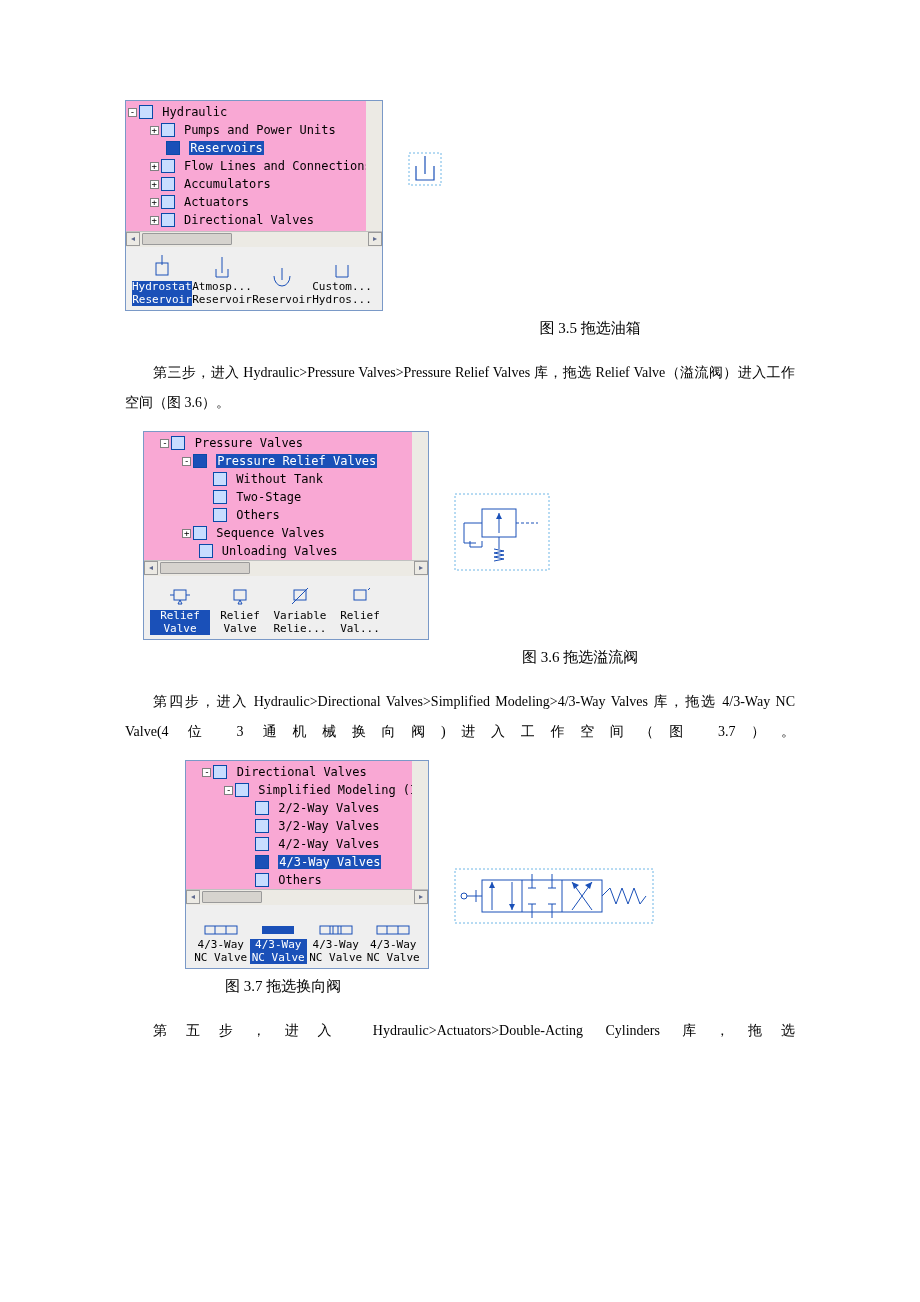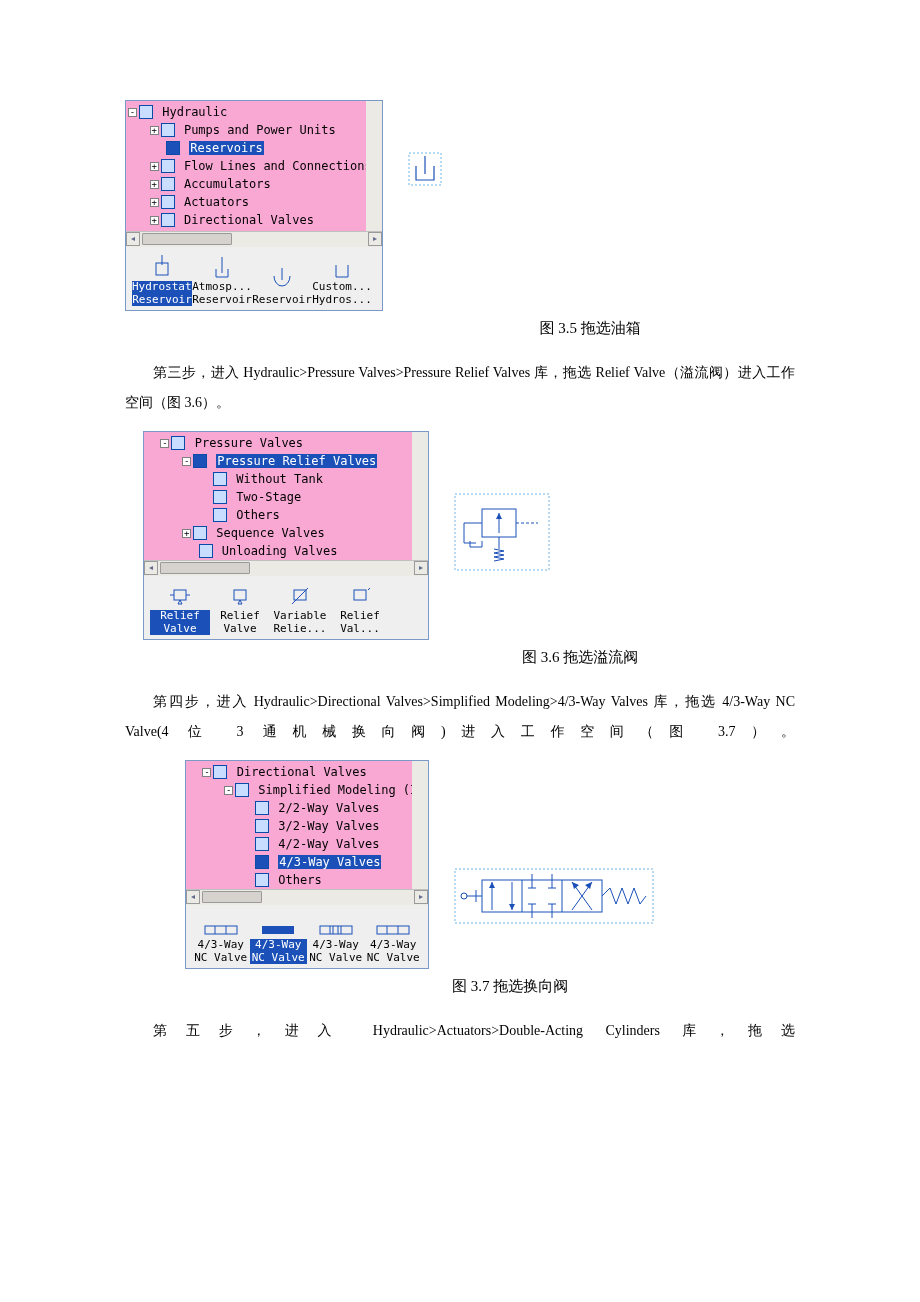--- a/index.html
+++ b/index.html
@@ -57,21 +57,21 @@
   .palette-row { display: flex; justify-content: flex-start; align-items: flex-end; }
   .palette-item { width: 60px; }
   .palette-item .sym { height: 28px; display: flex; align-items: flex-end; justify-content: center; }
   .palette-item .lbl { margin-top: 2px; line-height: 1.15; }
   .palette-item.sel .lbl { background: #1a50b8; color: #fff; }
   .caption {
     font-family: "SimSun", serif; font-size: 15px; text-align: center; margin-top: 8px;
     padding-left: 260px;
   }
   .caption.c2 { padding-left: 240px; }
-  .caption.c3 { padding-left: 100px; text-align: center; }
+  .caption.c3 { padding-left: 100px; text-align: left; }
   .para {
     font-family: "SimSun", serif; font-size: 14px; line-height: 2.1;
     text-indent: 2em; margin: 20px 0 14px 0; text-align: justify;
   }
   .para.spread { text-align-last: justify; }
   .symbol-box { padding-top: 52px; }
   svg { display: block; }
 </style>
 </head>
 <body>

